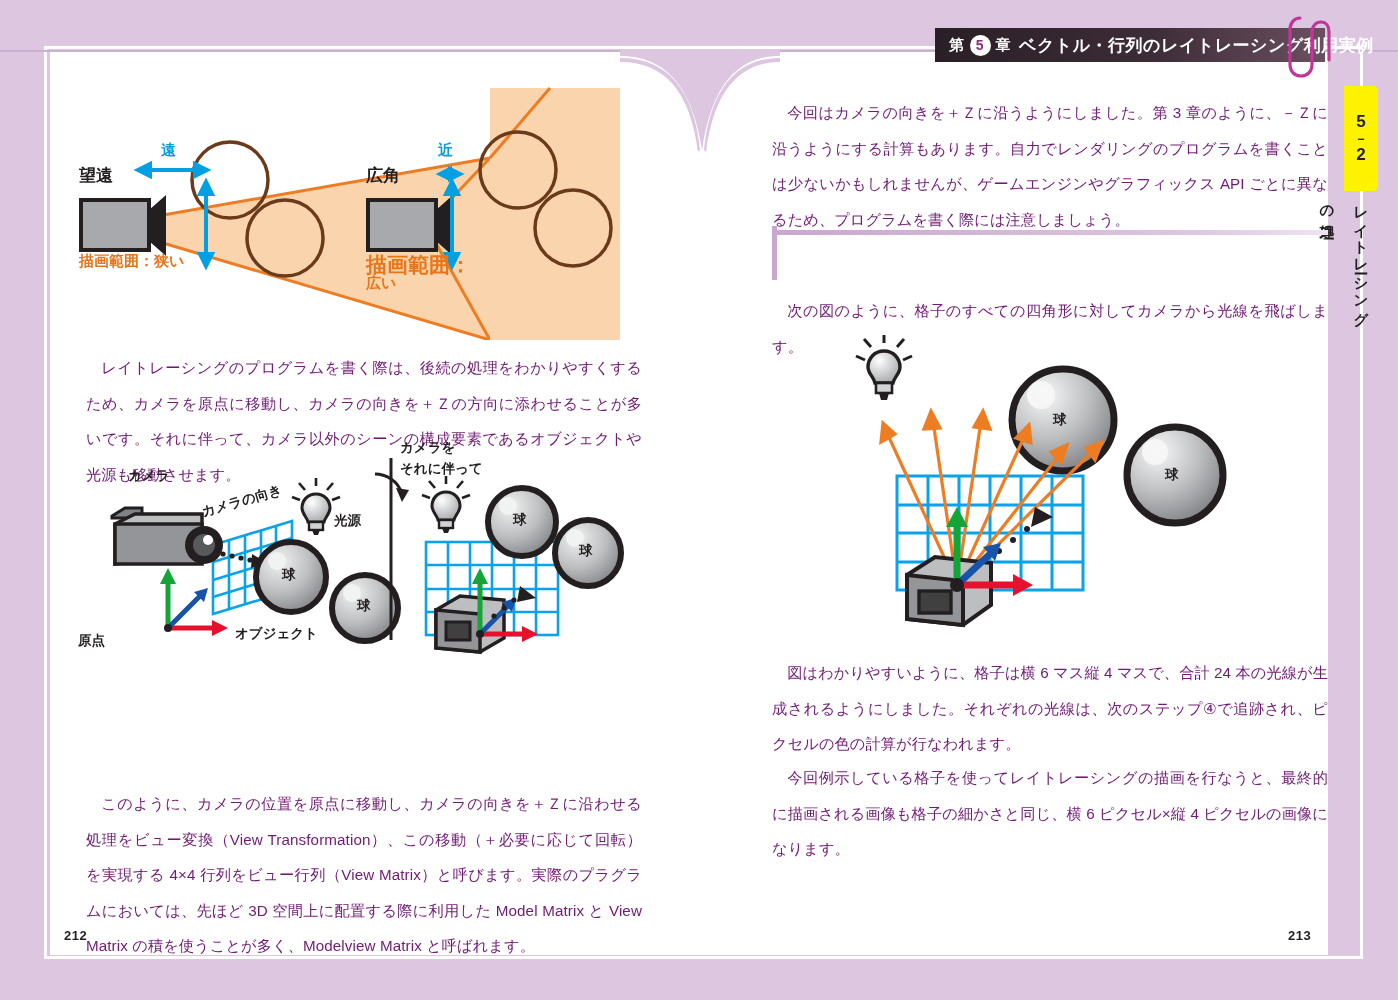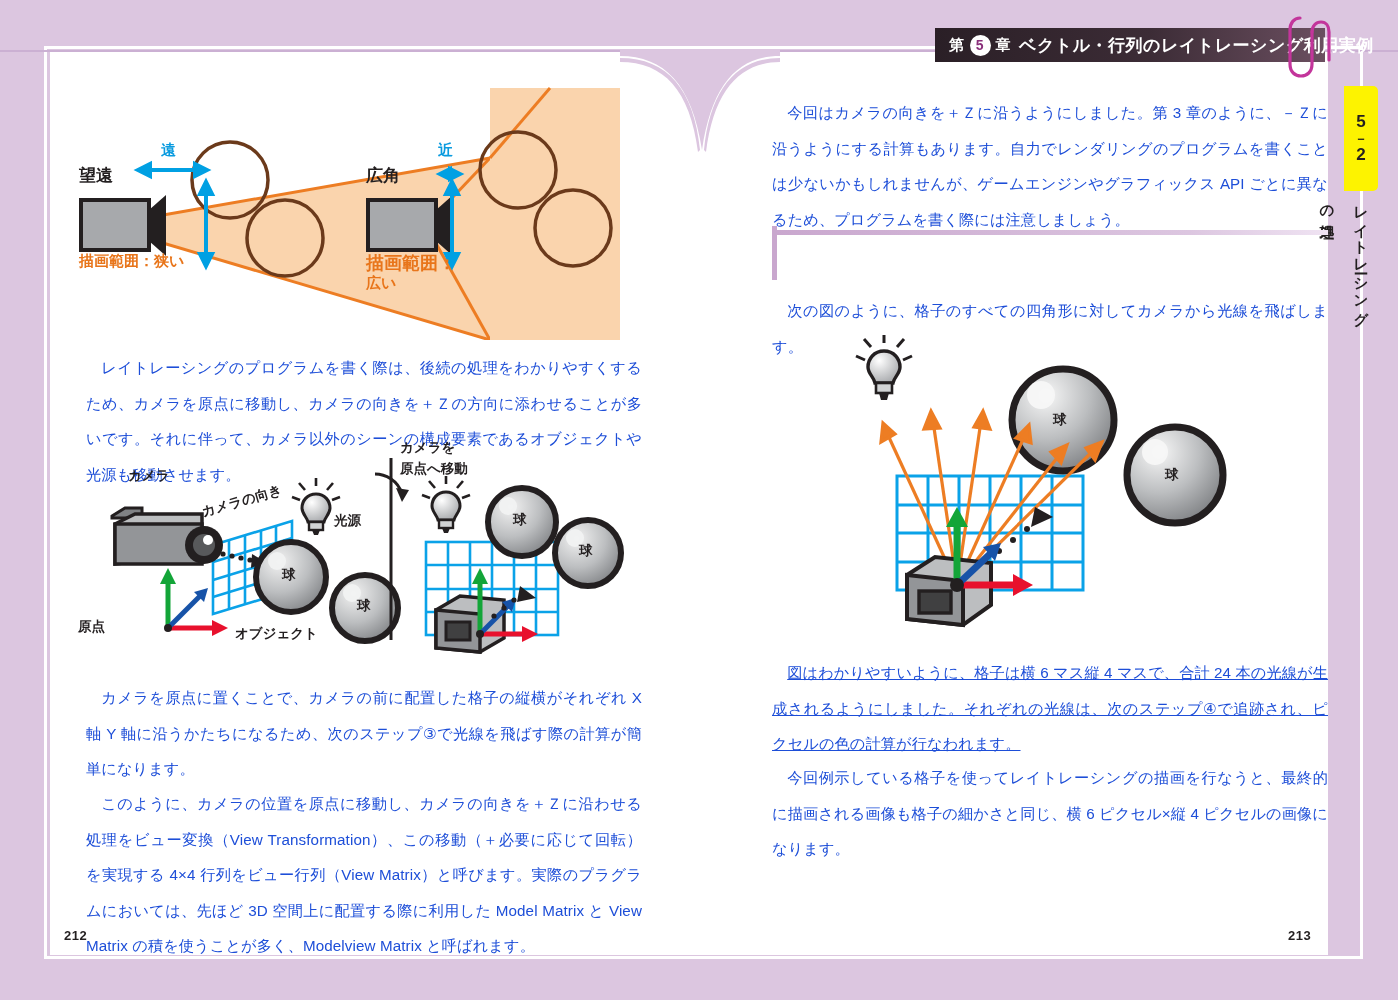--- a/index.html
+++ b/index.html
@@ -73,21 +73,21 @@
     position: absolute; left: 1344px; top: 196px; width: 34px; height: 130px;
     font-size: 14.5px; font-weight: bold; color: #231f20;
     writing-mode: vertical-rl; text-orientation: upright;
     letter-spacing: 1px; line-height: 34px;
     display: flex; justify-content: center;
   }
 
   
   .para {
     position: absolute;
-    font-size: 15.2px; color: #1d4ed8; line-height: 35.5px;
+    font-size: 15.2px; color: #701a75; line-height: 35.5px;
     text-align: justify; text-indent: 1em;
     letter-spacing: .1px;
   }
   .page-num {
     position: absolute; font-size: 13px; font-weight: bold; color: #231f20;
     letter-spacing: .5px;
   }
 
   
   #step-head { position: absolute; left: 772px; top: 224px; width: 556px; }
@@ -212,21 +212,21 @@
         <path d="M392,196 L386,184 L398,184 Z"></path>
       </g>
     </svg>
 
     <div class="dlabel" style="left:19px; top:95px; font-size:17px;">望遠</div>
     <div class="dlabel blue" style="left:101px; top:71px; font-size:15px;">遠</div>
     <div class="dlabel orange" style="left:19px; top:182px; font-size:15px;">描画範囲：狭い</div>
 
     <div class="dlabel" style="left:306px; top:95px; font-size:17px;">広角</div>
     <div class="dlabel blue" style="left:378px; top:71px; font-size:15px;">近</div>
-    <div class="dlabel orange" style="left:306px; top:182px; font-size:18px;">描画範囲：</div>
+    <div class="dlabel orange" style="left:306px; top:182px; font-size:21px;">描画範囲：</div>
     <div class="dlabel orange" style="left:306px; top:204px; font-size:15px;">広い</div>
   </div>
 
   <div class="para" style="left:86px; top:350px; width:556px;">レイトレーシングのプログラムを書く際は、後続の処理をわかりやすくするため、カメラを原点に移動し、カメラの向きを＋Ｚの方向に添わせることが多いです。それに伴って、カメラ以外のシーンの構成要素であるオブジェクトや光源も移動させます。</div>
 
   <div class="diagram" style="left:80px; top:450px; width:570px; height:215px;">
     <svg width="570" height="215" viewBox="0 0 570 215">
 
       <g stroke="#0aa2e8" stroke-width="2.6" fill="none">
         <path d="M133,95 L212,71 L212,140 L133,164 Z"></path>
@@ -349,28 +349,27 @@
         <path d="M440,136 L456,148 L437,152 Z"></path>
       </g>
     </svg>
 
     <div class="dlabel" style="left:48px; top:18px;text-align:center;">カメラ</div>
     <div class="dlabel" style="left:120px; top:55px; transform:rotate(-16deg); transform-origin:left top;">カメラの向き</div>
     <div class="dlabel" style="left:254px; top:63px;">光源</div>
     <div class="dlabel" style="left:202px; top:117px;">球</div>
     <div class="dlabel" style="left:277px; top:148px;">球</div>
     <div class="dlabel" style="left:155px; top:176px;">オブジェクト</div>
-    <div class="dlabel" style="left:-2px; top:169px;">原点</div>
+    <div class="dlabel" style="left:-2px; top:183px;">原点</div>
     <div class="dlabel" style="left:320px; top:-10px;">カメラを</div>
-    <div class="dlabel" style="left:320px; top:11px;">原点へ移動</div>
+    <div class="dlabel" style="left:320px; top:11px;">それに伴って</div>
     <div class="dlabel" style="left:433px; top:62px;">球</div>
     <div class="dlabel" style="left:499px; top:93px;">球</div>
   </div>
 
-  <div class="para" style="left:86px; top:680px; width:556px;">カメラを原点に置くことで、カメラの前に配置した格子の縦横がそれぞれ X 軸 Y 軸に沿うかたちになるため、次のステップ③で光線を飛ばす際の計算が簡単になります。</div>
   <div class="para" style="left:86px; top:786px; width:556px;">このように、カメラの位置を原点に移動し、カメラの向きを＋Ｚに沿わせる処理をビュー変換（View Transformation）、この移動（＋必要に応じて回転）を実現する 4×4 行列をビュー行列（View Matrix）と呼びます。実際のプラグラムにおいては、先ほど 3D 空間上に配置する際に利用した Model Matrix と View Matrix の積を使うことが多く、Modelview Matrix と呼ばれます。</div>
 
   <div class="page-num" style="left:64px; top:928px;">212</div>
 
   <div class="para" style="left:772px; top:95px; width:556px;">今回はカメラの向きを＋Ｚに沿うようにしました。第 3 章のように、－Ｚに沿うようにする計算もあります。自力でレンダリングのプログラムを書くことは少ないかもしれませんが、ゲームエンジンやグラフィックス API ごとに異なるため、プログラムを書く際には注意しましょう。</div>
 
   <div id="step-head">
     <div class="accent-bar"></div>
     <div class="underline"></div>
   </div>
@@ -451,18 +450,18 @@
       <path d="M188,250 L168,239 L168,261 Z" fill="#e8112d"></path>
       <line x1="112" y1="250" x2="146" y2="218" stroke="#1753a8" stroke-width="7"></line>
       <path d="M156,208 L138,212 L150,226 Z" fill="#1753a8"></path>
       <circle cx="112" cy="250" r="7" fill="#231f20"></circle>
     </svg>
 
     <div class="dlabel" style="left:208px; top:77px;">球</div>
     <div class="dlabel" style="left:320px; top:132px;">球</div>
   </div>
 
-  <div class="para" style="left:772px; top:655px; width:556px;text-decoration:underline;">図はわかりやすいように、格子は横 6 マス縦 4 マスで、合計 24 本の光線が生成されるようにしました。それぞれの光線は、次のステップ④で追跡され、ピクセルの色の計算が行なわれます。</div>
+  <div class="para" style="left:772px; top:655px; width:556px;">図はわかりやすいように、格子は横 6 マス縦 4 マスで、合計 24 本の光線が生成されるようにしました。それぞれの光線は、次のステップ④で追跡され、ピクセルの色の計算が行なわれます。</div>
   <div class="para" style="left:772px; top:760px; width:556px;">今回例示している格子を使ってレイトレーシングの描画を行なうと、最終的に描画される画像も格子の細かさと同じ、横 6 ピクセル×縦 4 ピクセルの画像になります。</div>
 
   <div class="page-num" style="left:1288px; top:928px;text-align:right;">213</div>
 
 </div>
 
 </body></html>

